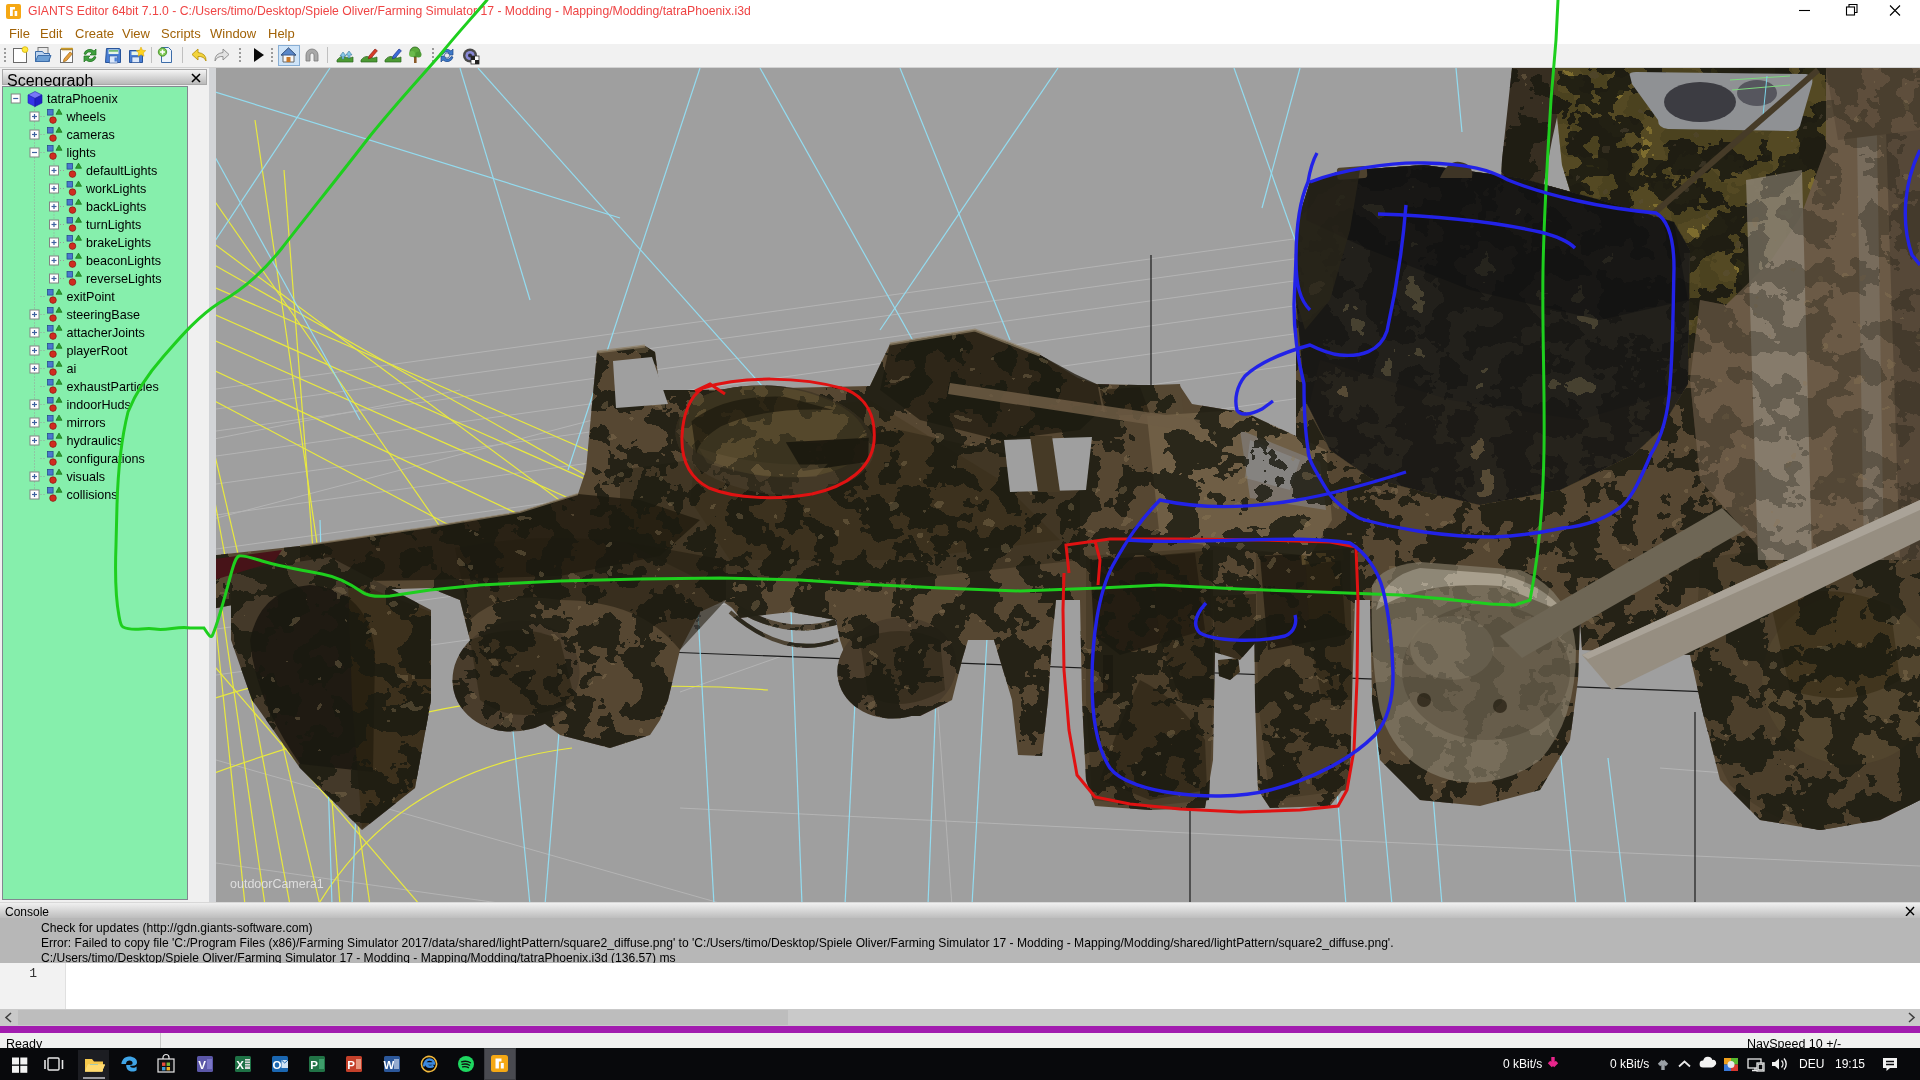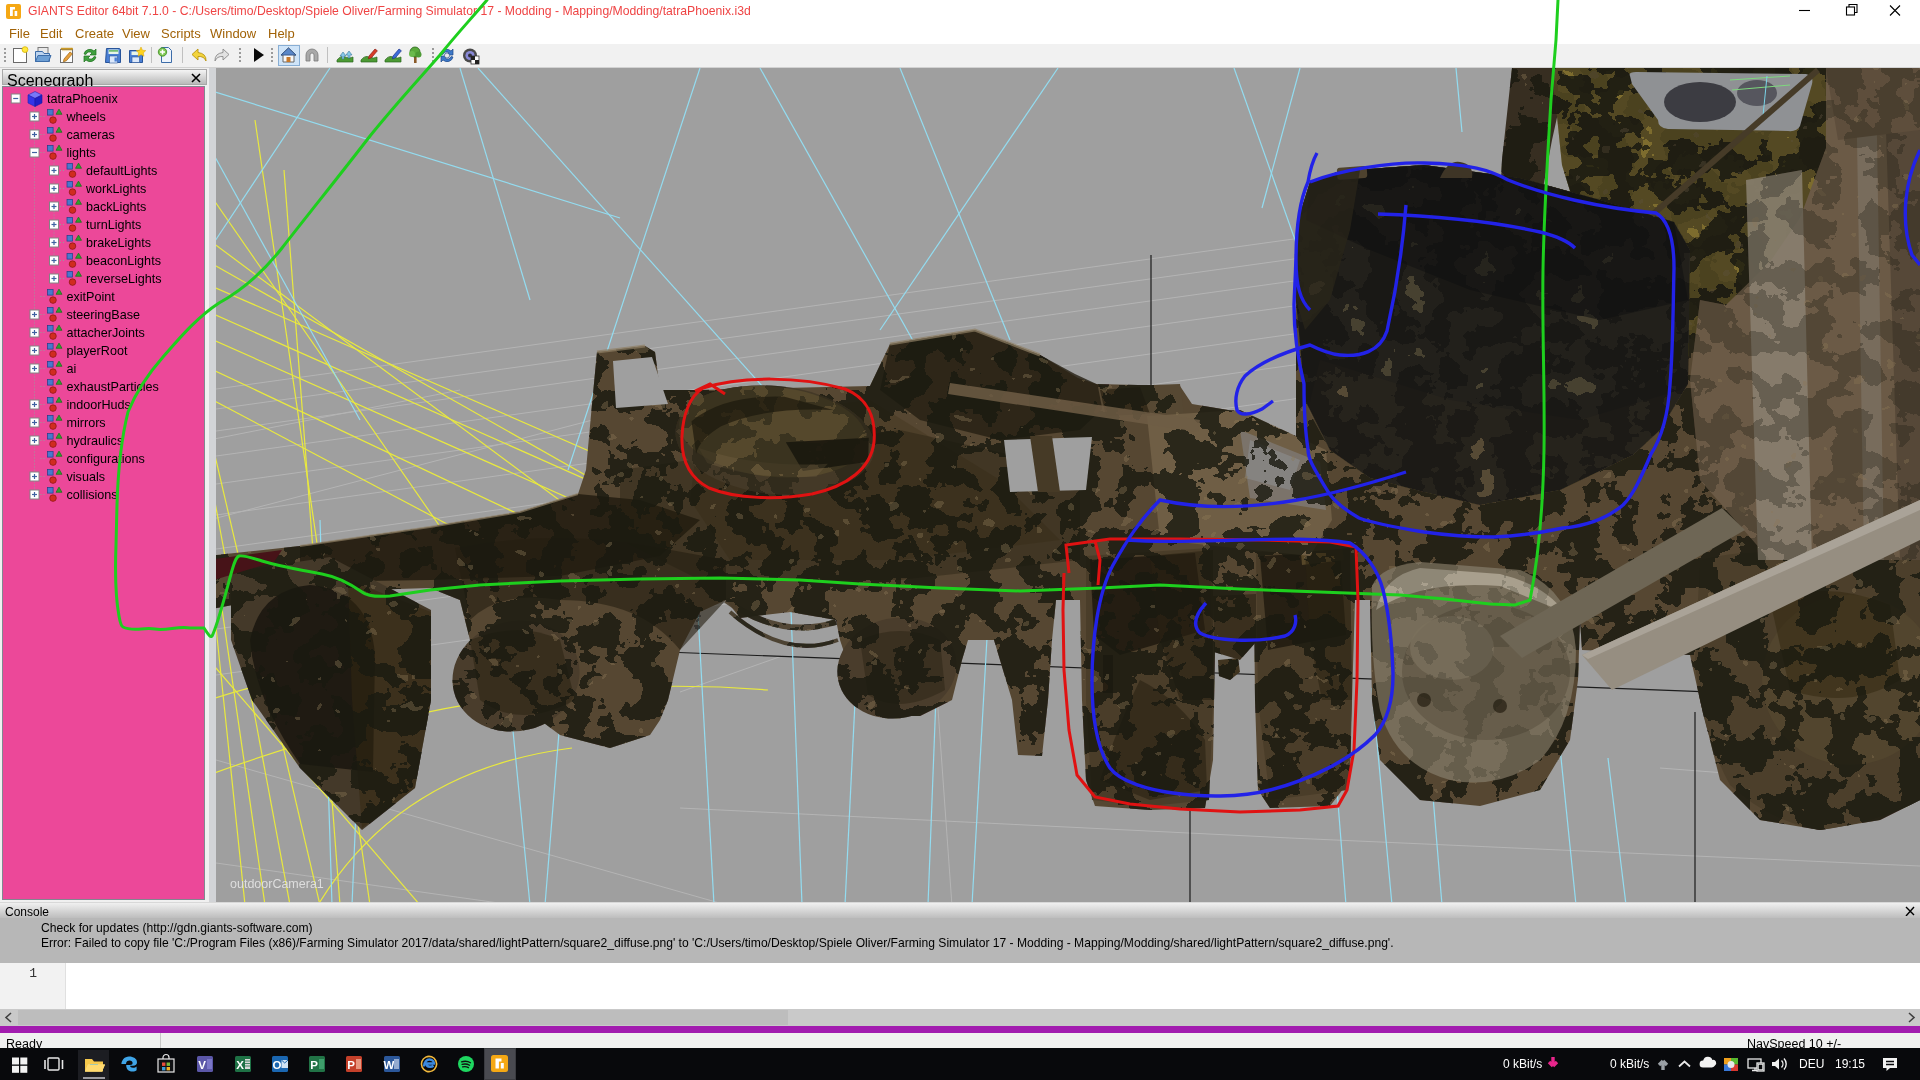--- a/index.html
+++ b/index.html
@@ -8,21 +8,21 @@
   .abs { position:absolute; }
   #titlebar { left:0; top:0; width:1920px; height:22px; background:#ffffff; }
   #titletext { left:28px; top:4px; font-size:12.2px; color:#ef4444; white-space:nowrap; }
   #menubar { left:0; top:22px; width:1920px; height:22px; background:#ffffff; }
   #menubar span { position:absolute; top:4px; font-size:13px; color:#a16207; }
   #toolbar { left:0; top:44px; width:1920px; height:24px; background:#f1f1f1; border-bottom:1px solid #d2d2d2; }
   #viewport { left:209px; top:68px; width:1711px; height:834px; background:#c2410c; }
   #sgpanel { left:0; top:68px; width:209px; height:834px; background:#f0f0f0; }
   #sghead { left:2px; top:1px; width:205px; height:16px; background:linear-gradient(#f4f4f4,#b9b9b9); border:1px solid #a8a8a8; }
   #sghead span { position:absolute; left:4px; top:2px; font-size:16px; color:#000; }
-  #sgtree { left:2px; top:18px; width:203px; height:814px; background:#ec4899; border:1px solid #828790; }
+  #sgtree { left:2px; top:18px; width:186px; height:814px; background:#86efac; border:1px solid #828790; }
   #console { left:0; top:902px; width:1920px; height:124px; background:#b7b7b7; }
   #conhead { left:0; top:0; width:1920px; height:16px; background:linear-gradient(#f0f0f0,#bdbdbd); border-top:1px solid #d8d8d8; }
   #conhead span { position:absolute; left:5px; top:2px; font-size:12px; color:#000; }
   .conline { position:absolute; left:5px; font-size:12.1px; color:#000; white-space:nowrap;margin-left:36px; }
   #editor { left:0; top:61px; width:1920px; height:46px; background:#ffffff; }
   #gutter { left:0; top:0; width:66px; height:46px; background:#f2f2f2; border-right:1px solid #e0e0e0;}
   #gutter span { position:absolute; right:28px; top:3px; font-size:13px; font-family:"Liberation Mono",monospace; color:#333; }
   #hscroll { left:0; top:107px; width:1920px; height:17px; background:#c9c9c9; }
   #statusbar { left:0; top:1026px; width:1920px; height:22px; background:#f0f0f0; border-top:7px solid #a21caf; }
   #statusbar .ready { position:absolute; left:6px; top:4px; font-size:12.5px; color:#000; }
@@ -600,20 +600,21 @@
 
   <div class="abs" id="console">
     <div class="abs" id="conhead">
       <span>Console</span>
       <svg class="abs" style="left:1905px;top:3px" width="10" height="10" viewBox="0 0 10 10">
         <path d="M1,1 l8,8 M9,1 l-8,9" stroke="#000" stroke-width="1.4"></path>
       </svg>
     </div>
     <div class="conline" style="top:19px">Check for updates (http://gdn.giants-software.com)</div>
     <div class="conline" style="top:34px">Error: Failed to copy file 'C:/Program Files (x86)/Farming Simulator 2017/data/shared/lightPattern/square2_diffuse.png' to 'C:/Users/timo/Desktop/Spiele Oliver/Farming Simulator 17 - Modding - Mapping/Modding/shared/lightPattern/square2_diffuse.png'.</div>
+    <div class="conline" style="top:49px">C:/Users/timo/Desktop/Spiele Oliver/Farming Simulator 17 - Modding - Mapping/Modding/tatraPhoenix.i3d (136.57) ms</div>
     <div class="abs" id="editor">
       <div class="abs" id="gutter">
         <span>1</span>
       </div>
     </div>
     <div class="abs" id="hscroll">
       <svg width="1920" height="17" viewBox="0 0 1920 17">
         <rect x="0" y="0" width="1920" height="17" fill="#c9c9c9"></rect>
         <path d="M11,4 l-5,4.5 5,4.5" stroke="#404040" stroke-width="1.6" fill="none"></path>
         <path d="M1909,4 l5,4.5 -5,4.5" stroke="#404040" stroke-width="1.6" fill="none"></path>

